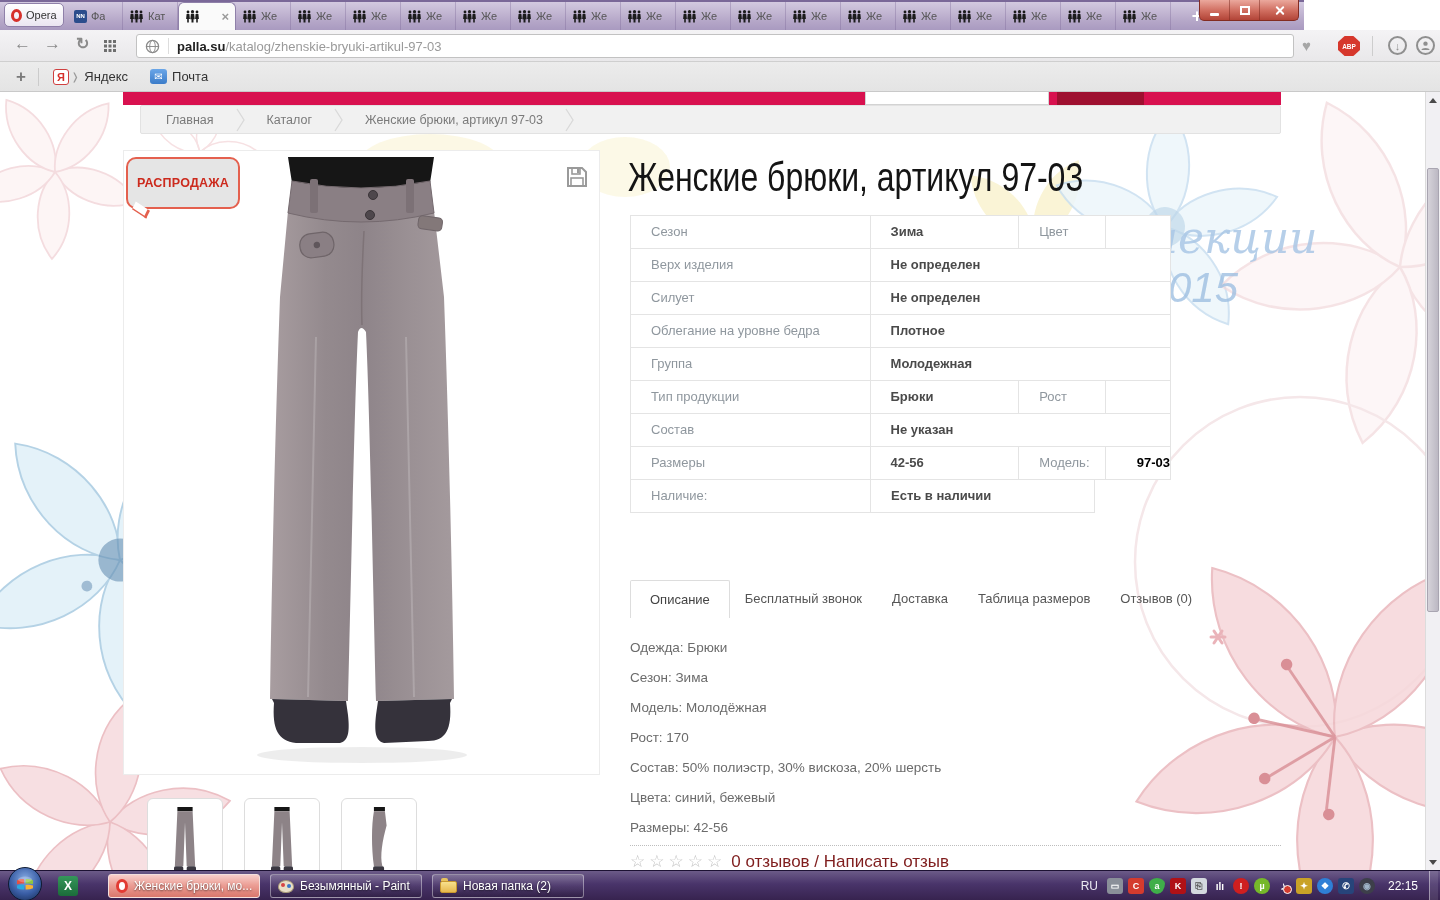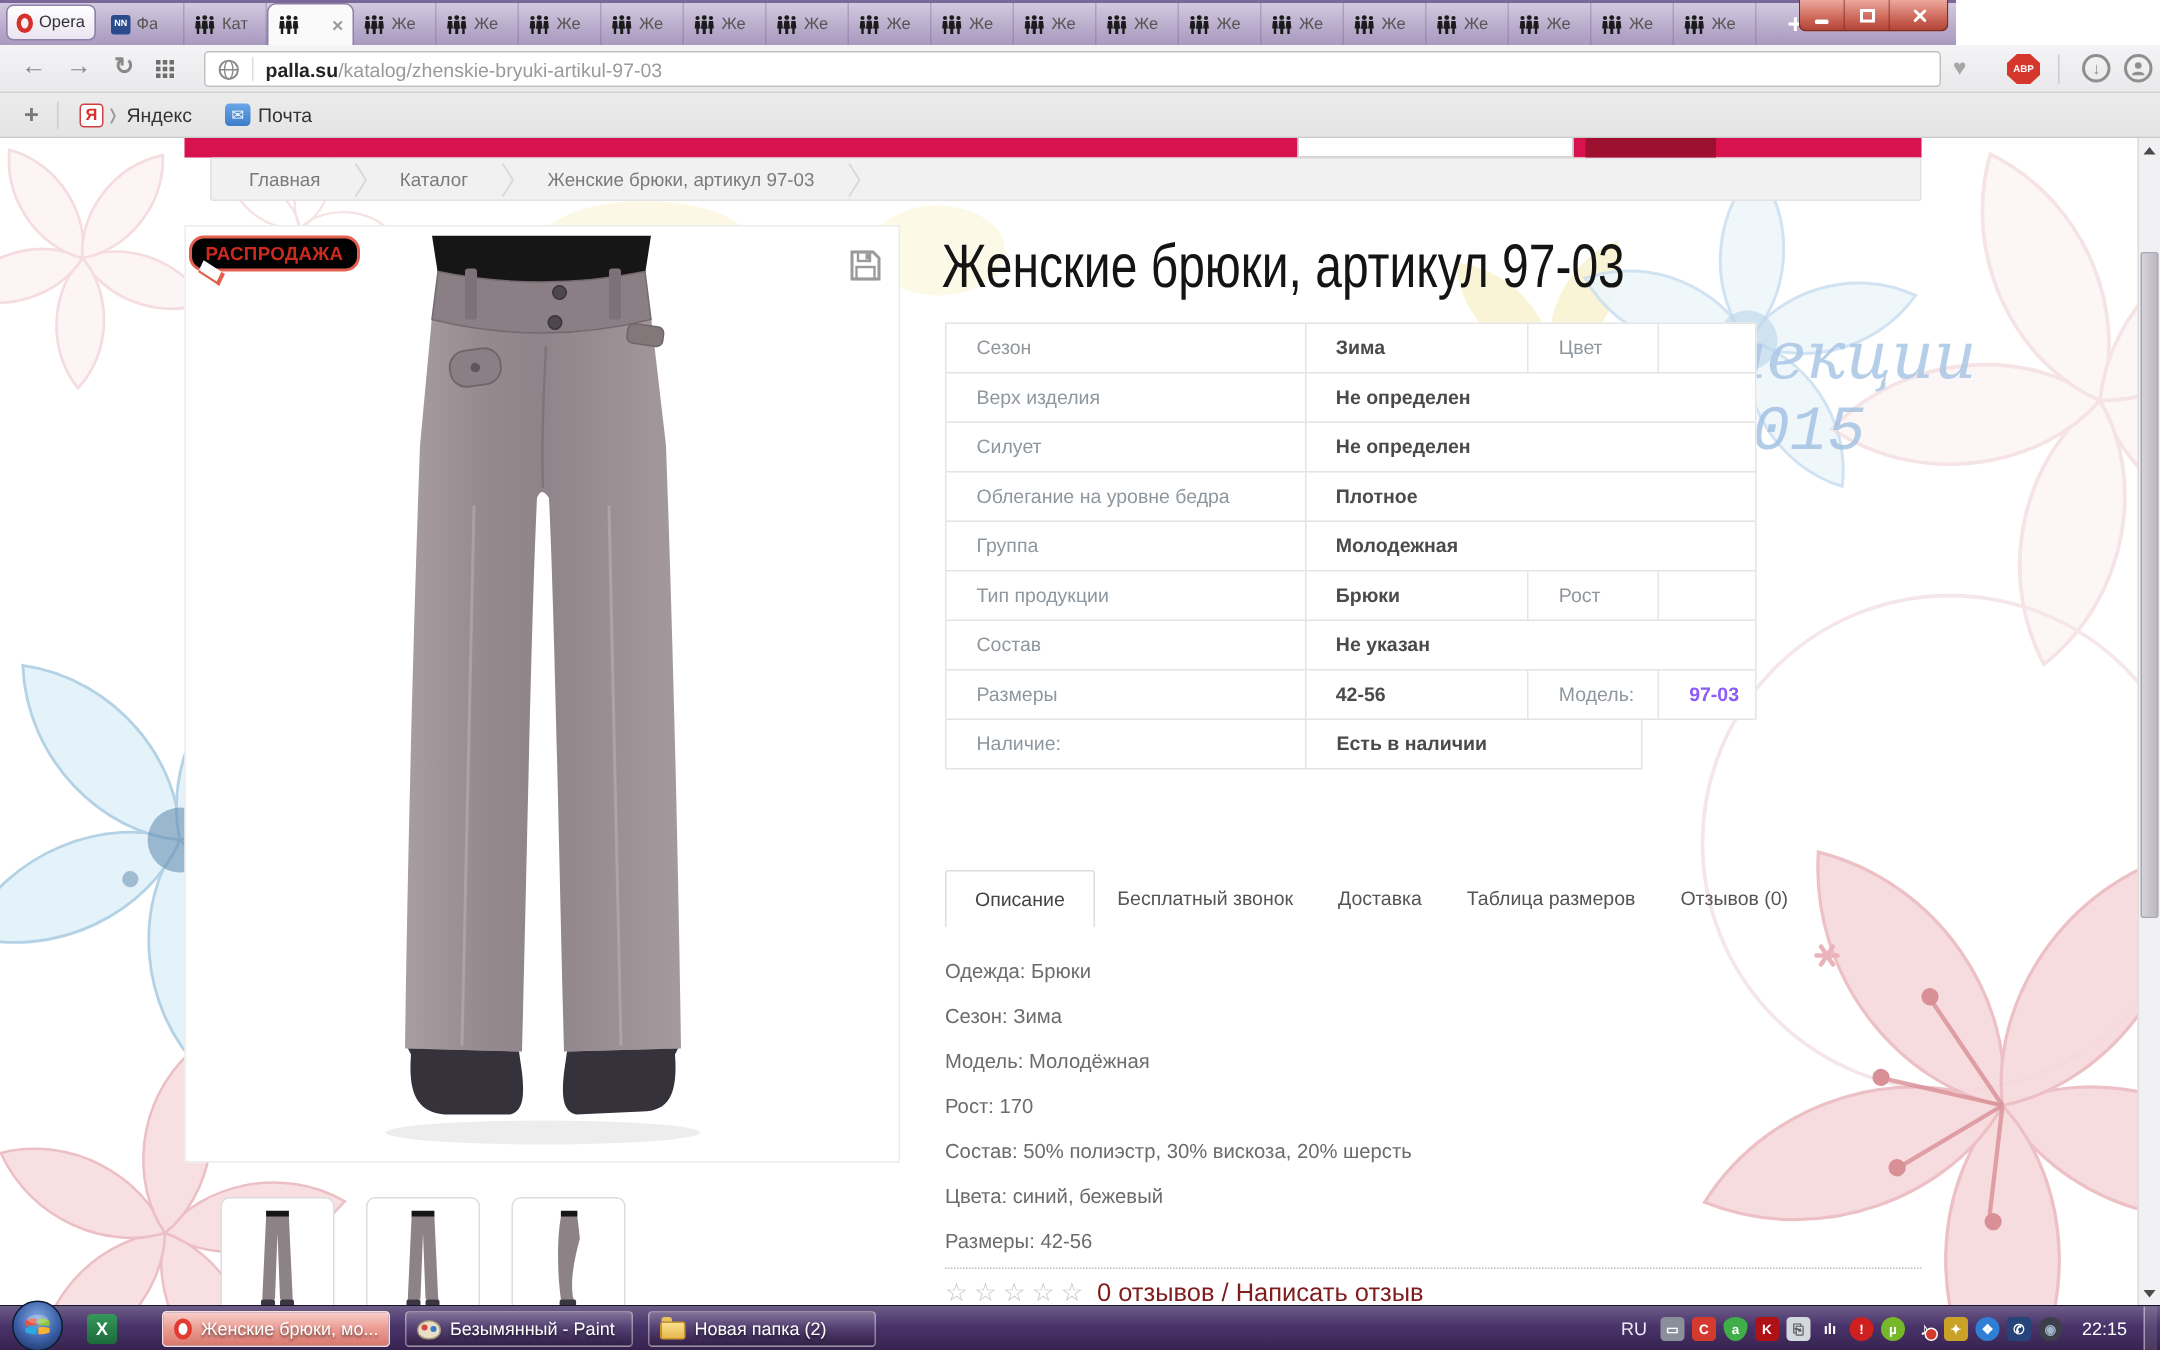--- a/index.html
+++ b/index.html
@@ -75,61 +75,61 @@
   .mail-badge { width:17px; height:15px; background:linear-gradient(#6aa6e8,#3c7cc9); border-radius:3px;
     color:#fff; font-size:10px; display:flex; align-items:center; justify-content:center;
     margin:0 5px 0 22px; }
 
   
   .viewport { position:absolute; left:0; top:92px; width:1440px; height:778px; overflow:hidden;
     background:#fff; }
   .flowers { position:absolute; left:0; top:0; z-index:0; pointer-events:none; }
   .wm1 { position:absolute; left:1150px; top:120px; font-family:"DejaVu Serif", serif;
     font-style:italic; font-size:44px; color:#aac7e6; opacity:.85; z-index:0; }
-  .wm2 { position:absolute; left:1168px; top:172px; font-family:Liberation Mono, monospace;
+  .wm2 { position:absolute; left:1168px; top:172px; font-family:Liberation Sans, sans-serif;
     font-style:italic; font-size:42px; color:#9fc0e2; opacity:.8; z-index:0; }
 
   .site-accent-bar { position:absolute; left:123px; top:0; width:1158px; height:13px;
     background:#d8114f; z-index:1; }
   .site-search-input { position:absolute; left:865px; top:0; width:184px; height:13px;
     background:#fff; border:1px solid #d3d3d3; border-top:none; z-index:2; }
   .site-search-btn { position:absolute; left:1057px; top:0; width:87px; height:13px;
     background:#9e1030; z-index:2; }
 
   .breadcrumb-bar { position:absolute; left:140px; top:13px; width:1141px; height:29px;
     background:#f1f1f1; border:1px solid #e2e2e2; border-radius:2px; display:flex;
     align-items:center; padding-left:25px; font-size:12.5px; color:#7a7a7a; z-index:1; }
   .crumb { margin-right:22px; white-space:nowrap; }
   .chev { margin-right:22px; display:flex; }
 
   .product-card { position:absolute; left:123px; top:58px; width:477px; height:625px;
     background:#fff; border:1px solid #ececec; z-index:1; }
-  .sale-badge { position:absolute; left:2px; top:6px; background:#000000; border:2px solid #e4604e;
-    border-radius:10px; color:#cc2a1d; font-weight:bold; font-size:12.5px; padding:3px 9px;
+  .sale-badge { position:absolute; left:2px; top:6px; background:#e5e5e5; border:2px solid #e4604e;
+    border-radius:10px; color:#cc2a1d; font-weight:bold; font-size:12.5px; padding:17px 9px;
     z-index:3; letter-spacing:.2px; }
   .sale-badge:after { content:""; position:absolute; left:7px; bottom:-9px; width:10px; height:10px;
     background:#fff; border-right:2px solid #e4604e; border-bottom:2px solid #e4604e;
     transform:skewX(35deg) rotate(50deg); }
   .save-ico { position:absolute; right:10px; top:14px; z-index:3; }
   .thumbs { position:absolute; left:147px; top:706px; display:flex; gap:21px; z-index:1; }
   .thumb { width:76px; height:80px; background:#fff; border:1px solid #ddd; border-radius:6px;
     display:flex; align-items:flex-start; justify-content:center; padding-top:8px; }
 
   .prod-title { position:absolute; left:628px; top:62px; width:640px; font-size:41px;
     color:#141414; transform:scaleX(.78); transform-origin:left top; white-space:nowrap;
     letter-spacing:0; z-index:1; font-weight:500; }
 
   .attr-table { position:absolute; left:630px; top:124px; width:541px; z-index:1; font-size:13px; }
   .arow { display:flex; background:#fff; border:1px solid #e4e4e4; margin-top:-1px; height:34px;
     line-height:32px; width:541px; }
   .arow .c { padding-left:20px; overflow:hidden; white-space:nowrap; }
   .c1 { width:240px; color:#8f979e; border-right:1px solid #e4e4e4; }
   .c2 { width:148px; color:#4a4a4a; font-weight:bold; }
   .c3 { width:87px; color:#8f979e; border-left:1px solid #e4e4e4; }
-  .c4 { width:65px; color:#8b5cf6; font-weight:bold; border-left:1px solid #e4e4e4; }
+  .c4 { width:65px; color:#000000; font-weight:bold; border-left:1px solid #e4e4e4;text-align:right; }
   .arow[data-cols="2w"] .c2 { width:300px; }
   .arow[data-cols="2s"] { width:465px; }
 
   .site-tabs { position:absolute; left:630px; top:488px; width:651px; height:38px; display:flex;
     align-items:flex-start; font-size:13px; color:#555; z-index:1; }
   .stab { line-height:37px; margin:0 15px; white-space:nowrap; }
   .stab[data-type="active"] { margin:0; padding:0 19px; background:#fff; border:1px solid #ddd;
     border-bottom:none; border-radius:2px 2px 0 0; color:#444; }
 
   .descr { position:absolute; left:630px; top:541px; width:560px; font-size:13.5px; color:#6b6b6b;

